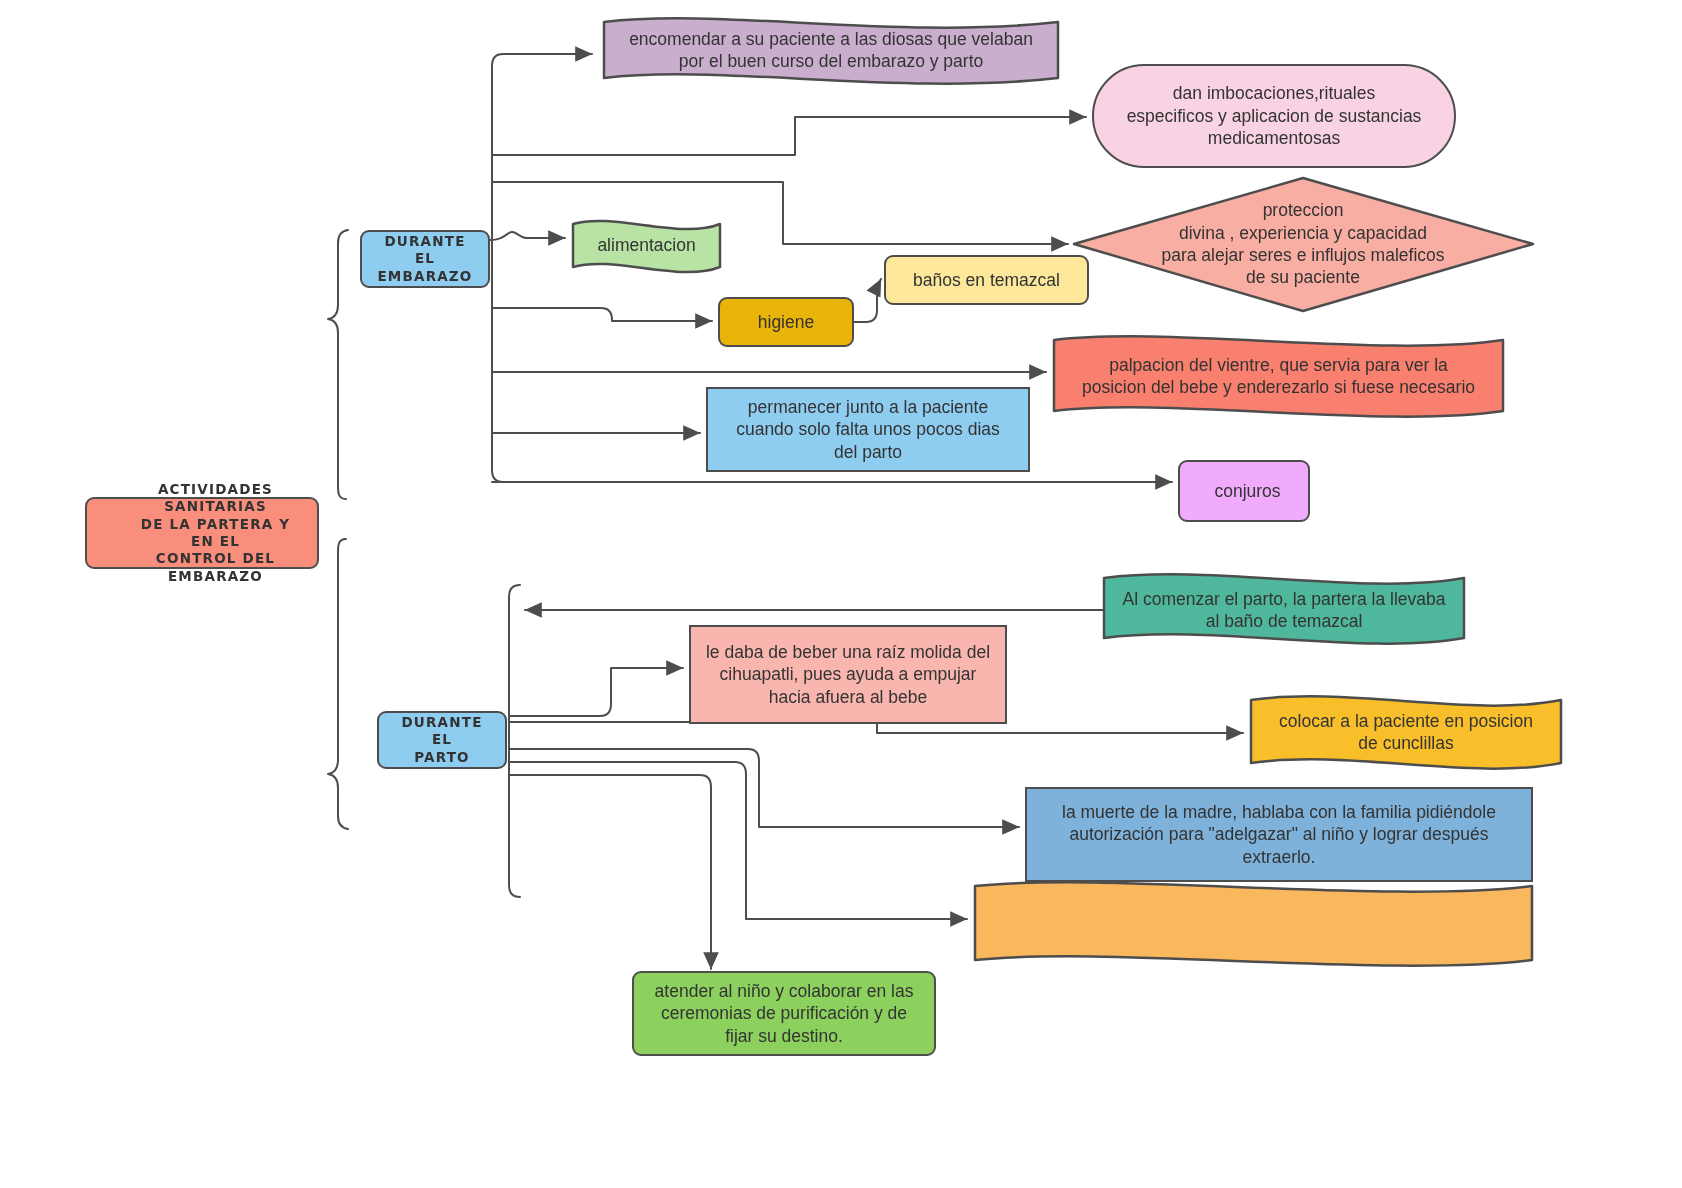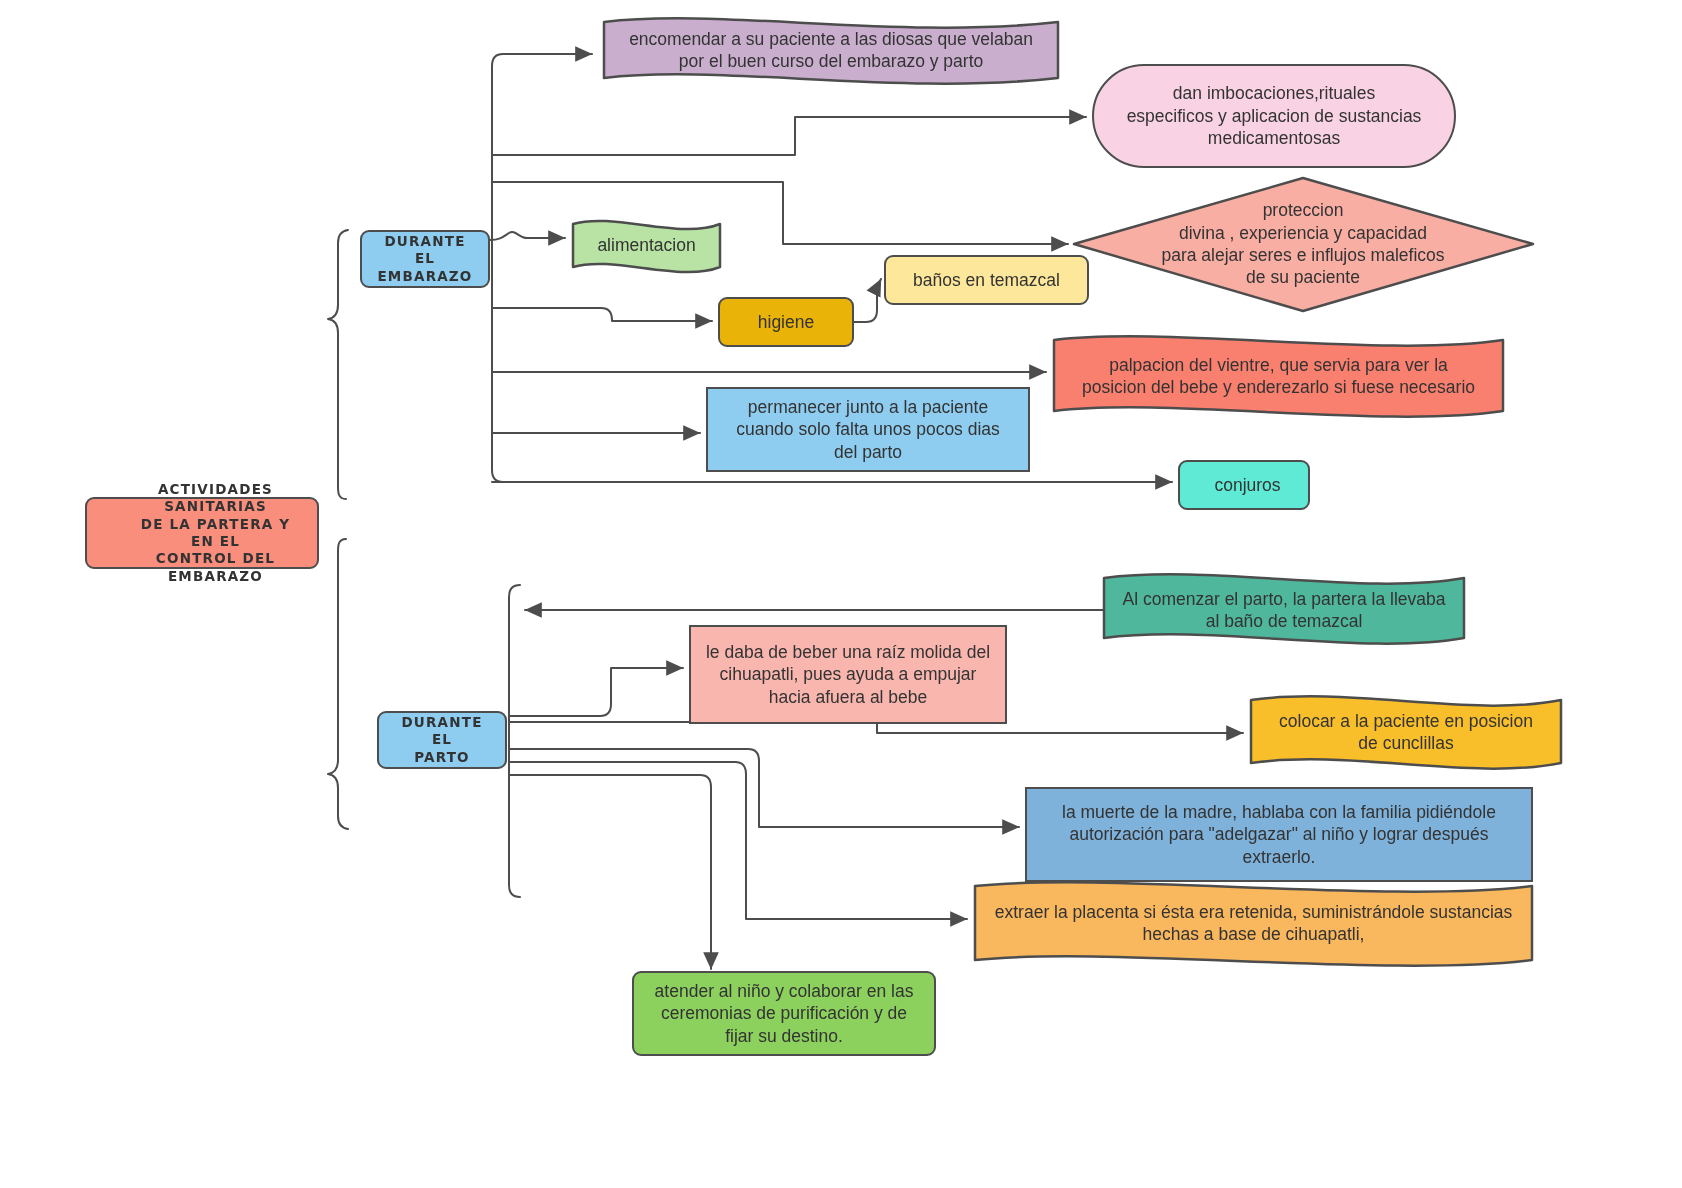--- a/index.html
+++ b/index.html
@@ -161,21 +161,21 @@
   </div>
 
   <div class="node rect fs17" style="left:706px;top:387px;width:324px;height:85px;background:#8ecdf0;">
     <div class="txt">
       <div>permanecer junto a la paciente</div>
       <div>cuando solo falta unos pocos dias</div>
       <div>del parto</div>
     </div>
   </div>
 
-  <div class="node rrect fs17" style="left:1178px;top:460px;width:132px;height:50px;background:#5eead4;padding-left:7px;">
+  <div class="node rrect fs17" style="left:1178px;top:460px;width:132px;height:62px;background:#f0abfc;padding-left:7px;">
     <div class="txt">conjuros</div>
   </div>
 
   <div class="node fs17" style="left:1104px;top:586px;width:360px;height:48px;">
     <div class="txt">
       <div>Al comenzar el parto, la partera la llevaba</div>
       <div>al baño de temazcal</div>
     </div>
   </div>
 
@@ -195,26 +195,20 @@
   </div>
 
   <div class="node rect fs17" style="left:1025px;top:787px;width:508px;height:95px;background:#7fb2da;">
     <div class="txt">
       <div>la muerte de la madre, hablaba con la familia pidiéndole</div>
       <div>autorización para "adelgazar" al niño y lograr después</div>
       <div>extraerlo.</div>
     </div>
   </div>
 
-  <div class="node fs17" style="left:975px;top:895px;width:557px;height:56px;">
-    <div class="txt">
-      <div>extraer la placenta si ésta era retenida, suministrándole sustancias</div>
-      <div>hechas a base de cihuapatli,</div>
-    </div>
-  </div>
 
   <div class="node rrect fs17" style="left:632px;top:971px;width:304px;height:85px;background:#8cd05e;">
     <div class="txt">
       <div>atender al niño y colaborar en las</div>
       <div>ceremonias de purificación y de</div>
       <div>fijar su destino.</div>
     </div>
   </div>
 
 </div>

